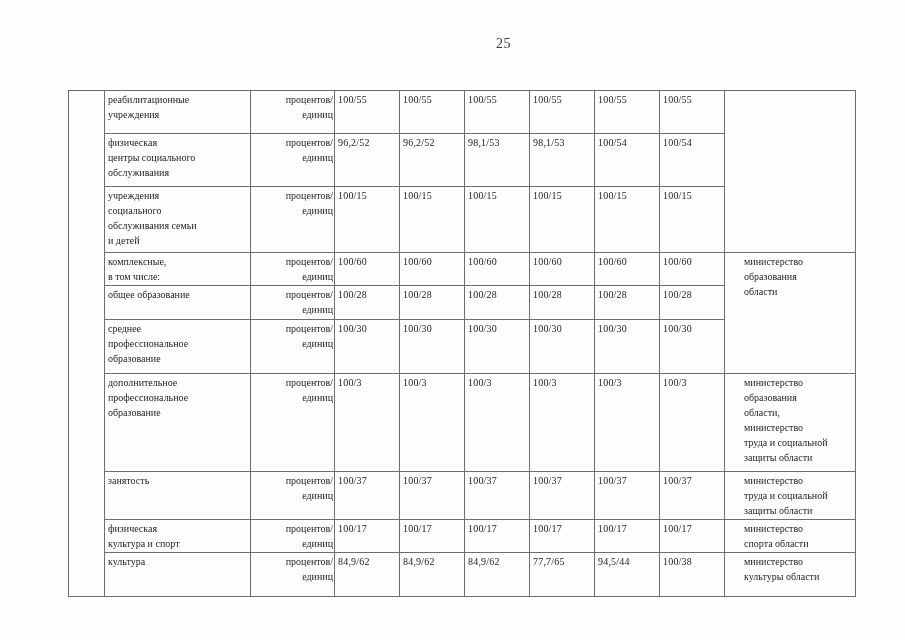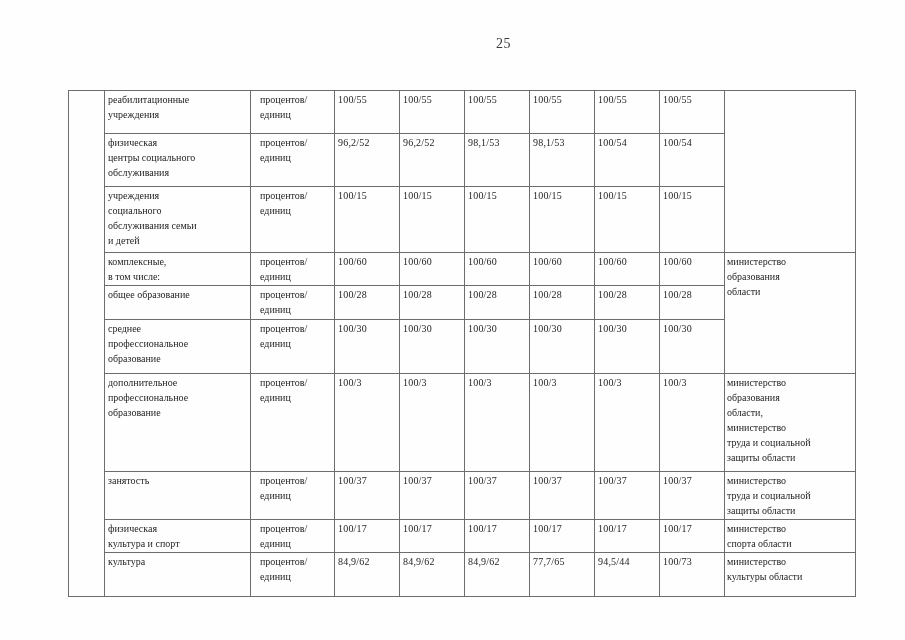--- a/index.html
+++ b/index.html
@@ -35,23 +35,23 @@
   }
   .doc-table td {
     border: 1px solid #6d6d6d;
     vertical-align: top;
     padding: 1px 3px;
     white-space: pre-line;
     color: #242424;
   }
   td.spacer-col { padding: 0; }
   td.name-cell { text-align: left; }
-  td.unit-cell { text-align: left; padding-left: 9px; padding-right: 1px; }
+  td.unit-cell { text-align: right; padding-left: 9px; padding-right: 1px; }
   td.value-cell { text-align: left; letter-spacing: 0.2px; }
-  td.ministry-cell { text-align: left; padding-left: 2px; padding-right: 1px; }
+  td.ministry-cell { text-align: left; padding-left: 19px; padding-right: 1px; }
 </style>
 </head>
 <body>
 
 <div class="page">
 
   <div class="page-number">25</div>
 
   <table class="doc-table">
     <colgroup>
@@ -196,20 +196,20 @@
       </tr>
       <tr style="height:44px">
         <td class="name-cell">культура</td>
         <td class="unit-cell">процентов/
 единиц</td>
         <td class="value-cell">84,9/62</td>
         <td class="value-cell">84,9/62</td>
         <td class="value-cell">84,9/62</td>
         <td class="value-cell">77,7/65</td>
         <td class="value-cell">94,5/44</td>
-        <td class="value-cell">100/73</td>
+        <td class="value-cell">100/38</td>
         <td class="ministry-cell">министерство
 культуры области</td>
       </tr>
     </tbody>
   </table>
 
 </div>
 
 </body></html>

